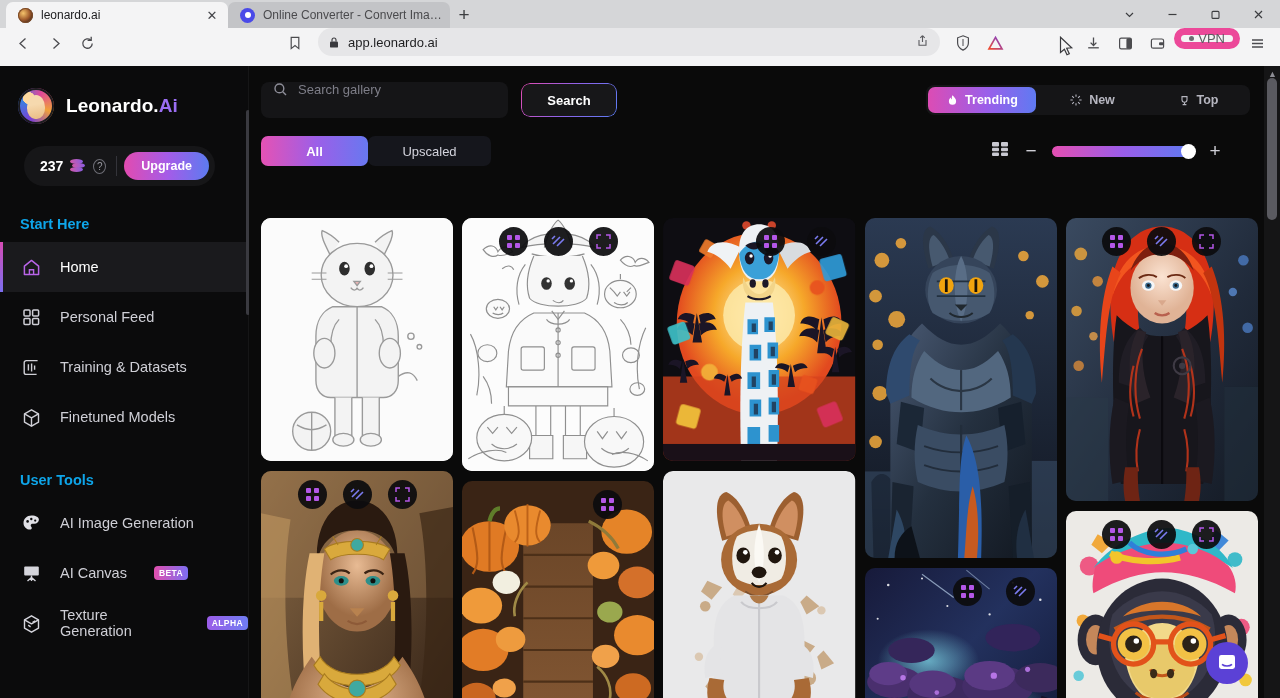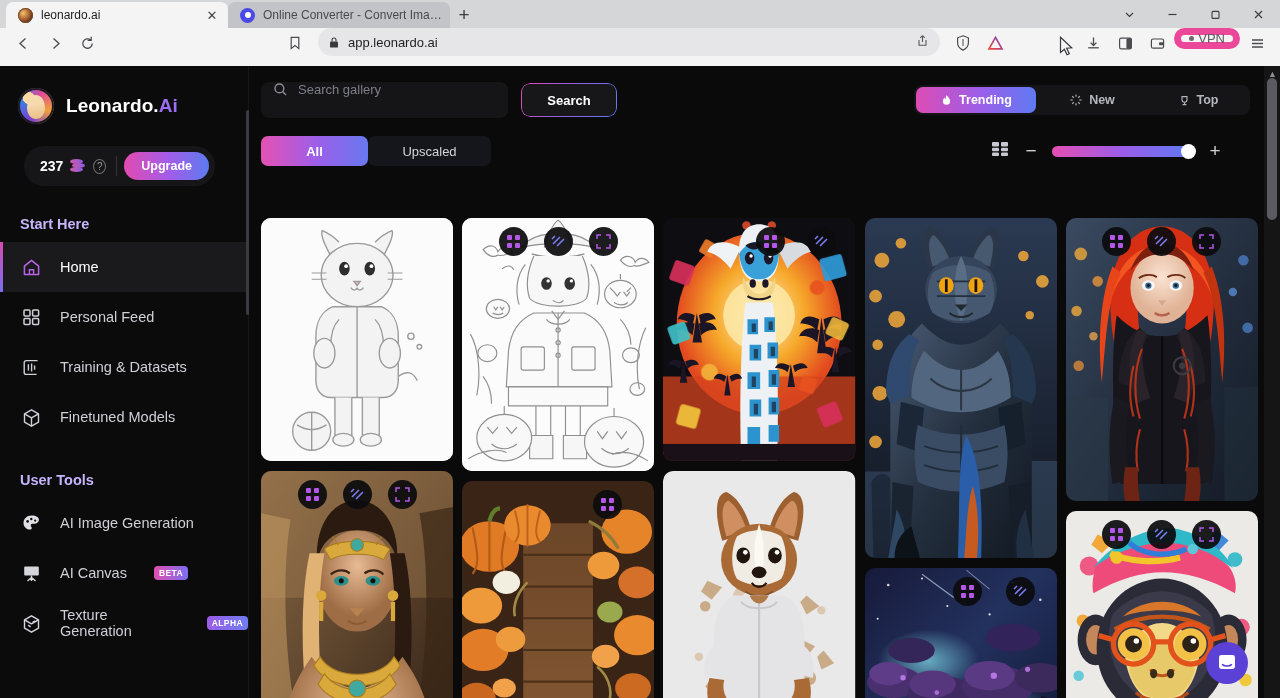--- a/index.html
+++ b/index.html
@@ -119,21 +119,21 @@
   }
   .pill-divider { width: 1px; height: 20px; background: #34343a; margin-left: 3px; }
   .upgrade-btn {
     margin-left: auto; height: 28px; padding: 0 17px; border-radius: 14px;
     background: linear-gradient(90deg,#e24bb0 0%, #a45ce8 52%, #5c7bf0 100%);
     color: #fff; font-size: 12.5px; font-weight: 700;
     display: flex; align-items: center; justify-content: center;
   }
 
   .nav-heading {
-    font-size: 14.5px; font-weight: 700; color: #c4b5fd;
+    font-size: 14.5px; font-weight: 700; color: #0ea5e9;
     padding: 30px 0 0 20px; margin-bottom: 10px;
   }
   .nav-item {
     height: 50px; display: flex; align-items: center; gap: 18px;
     padding-left: 20px; color: #cfcfd6; font-size: 14.5px; position: relative;
   }
   .nav-item.active { background: #1a1a1d; color: #fff; }
   .nav-item.active::before {
     content: ""; position: absolute; left: 0; top: 0; bottom: 0; width: 3px;
     background: linear-gradient(180deg,#d64bb4,#7b6ef0);
@@ -179,21 +179,21 @@
     height: 30px; background: #151517; border-radius: 8px;
     display: flex; align-items: center; padding: 2px;
   }
   .seg-item {
     height: 26px; padding: 0 16px; border-radius: 7px; font-size: 12.5px;
     color: #b6b6c0; display: flex; align-items: center; gap: 6px; font-weight: 600;
   }
   .seg-item.active {
     background: linear-gradient(90deg,#dc4cb4 0%, #9a5fea 55%, #5f7af2 100%); color: #fff;
   }
-  .seg-trend { width: 120px; justify-content: center; }
+  .seg-trend { width: 108px; justify-content: center; }
   .seg-new   { width: 112px; justify-content: center; }
   .seg-top   { width: 100px; justify-content: center; }
 
   .tog-all {
     width: 107px; height: 30px; border-radius: 7px;
     background: linear-gradient(90deg,#e552b4 0%, #9c5fe8 52%, #6878f0 100%);
     color: #fff; font-size: 13px; font-weight: 700;
     display: flex; align-items: center; justify-content: center;
   }
   .tog-up {

